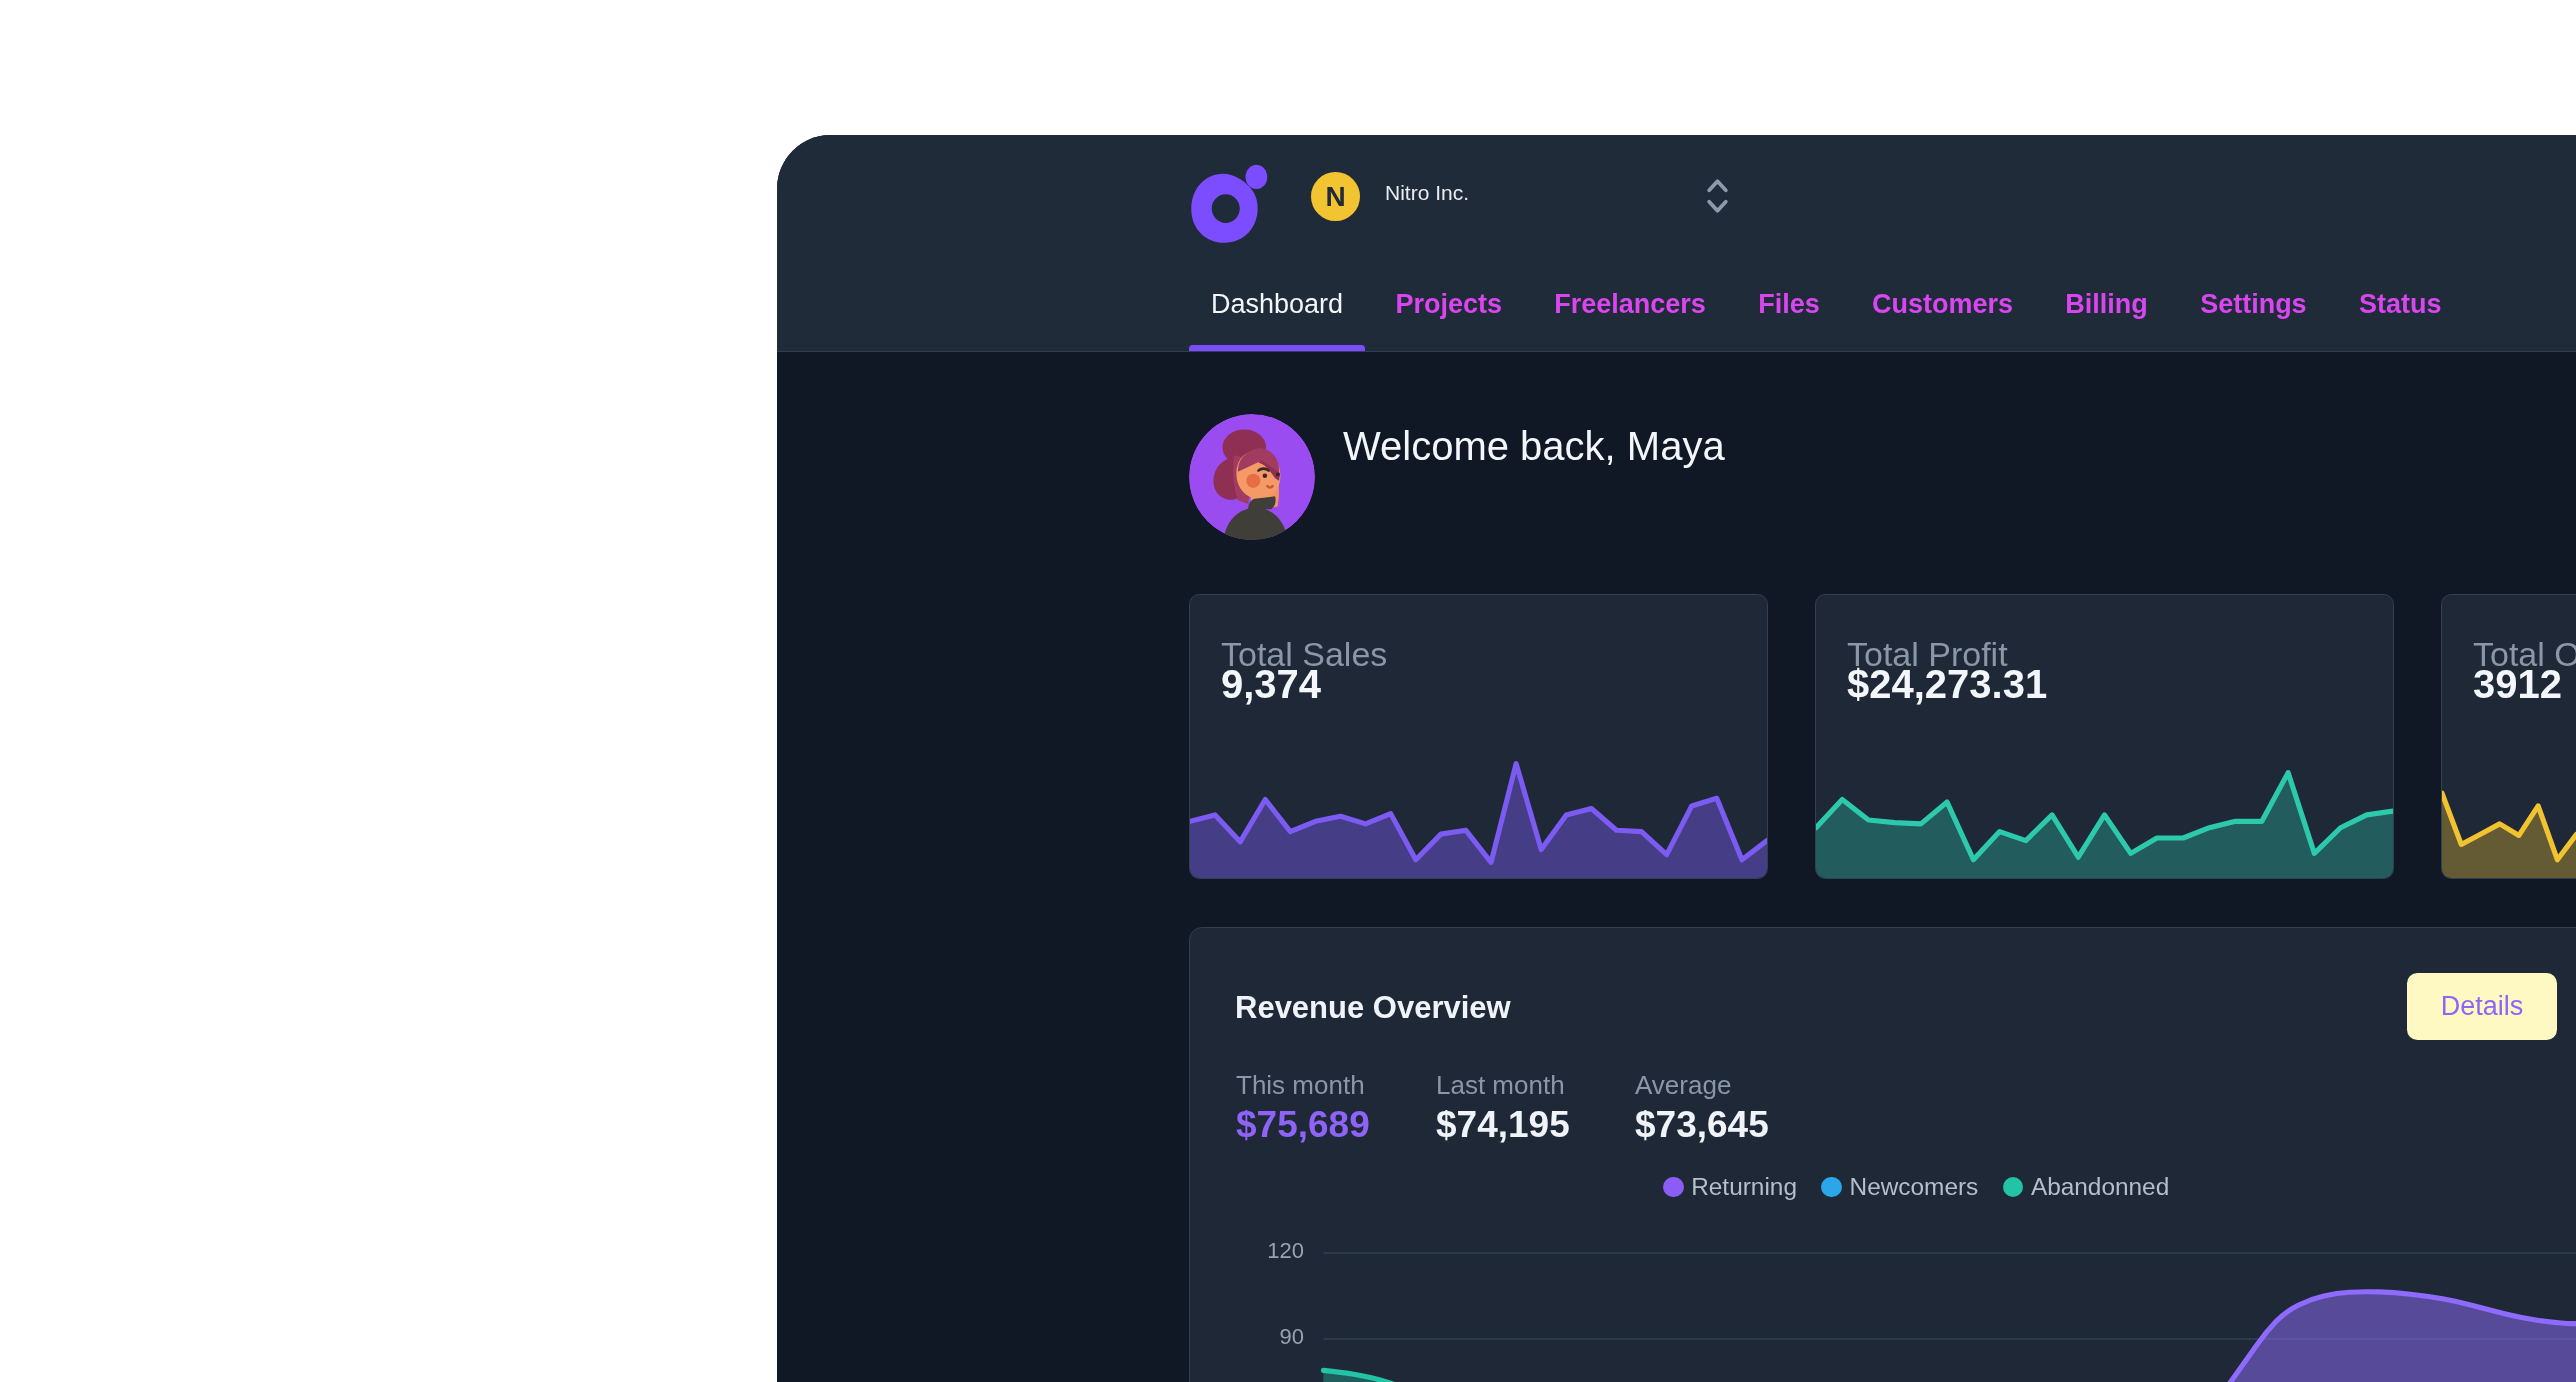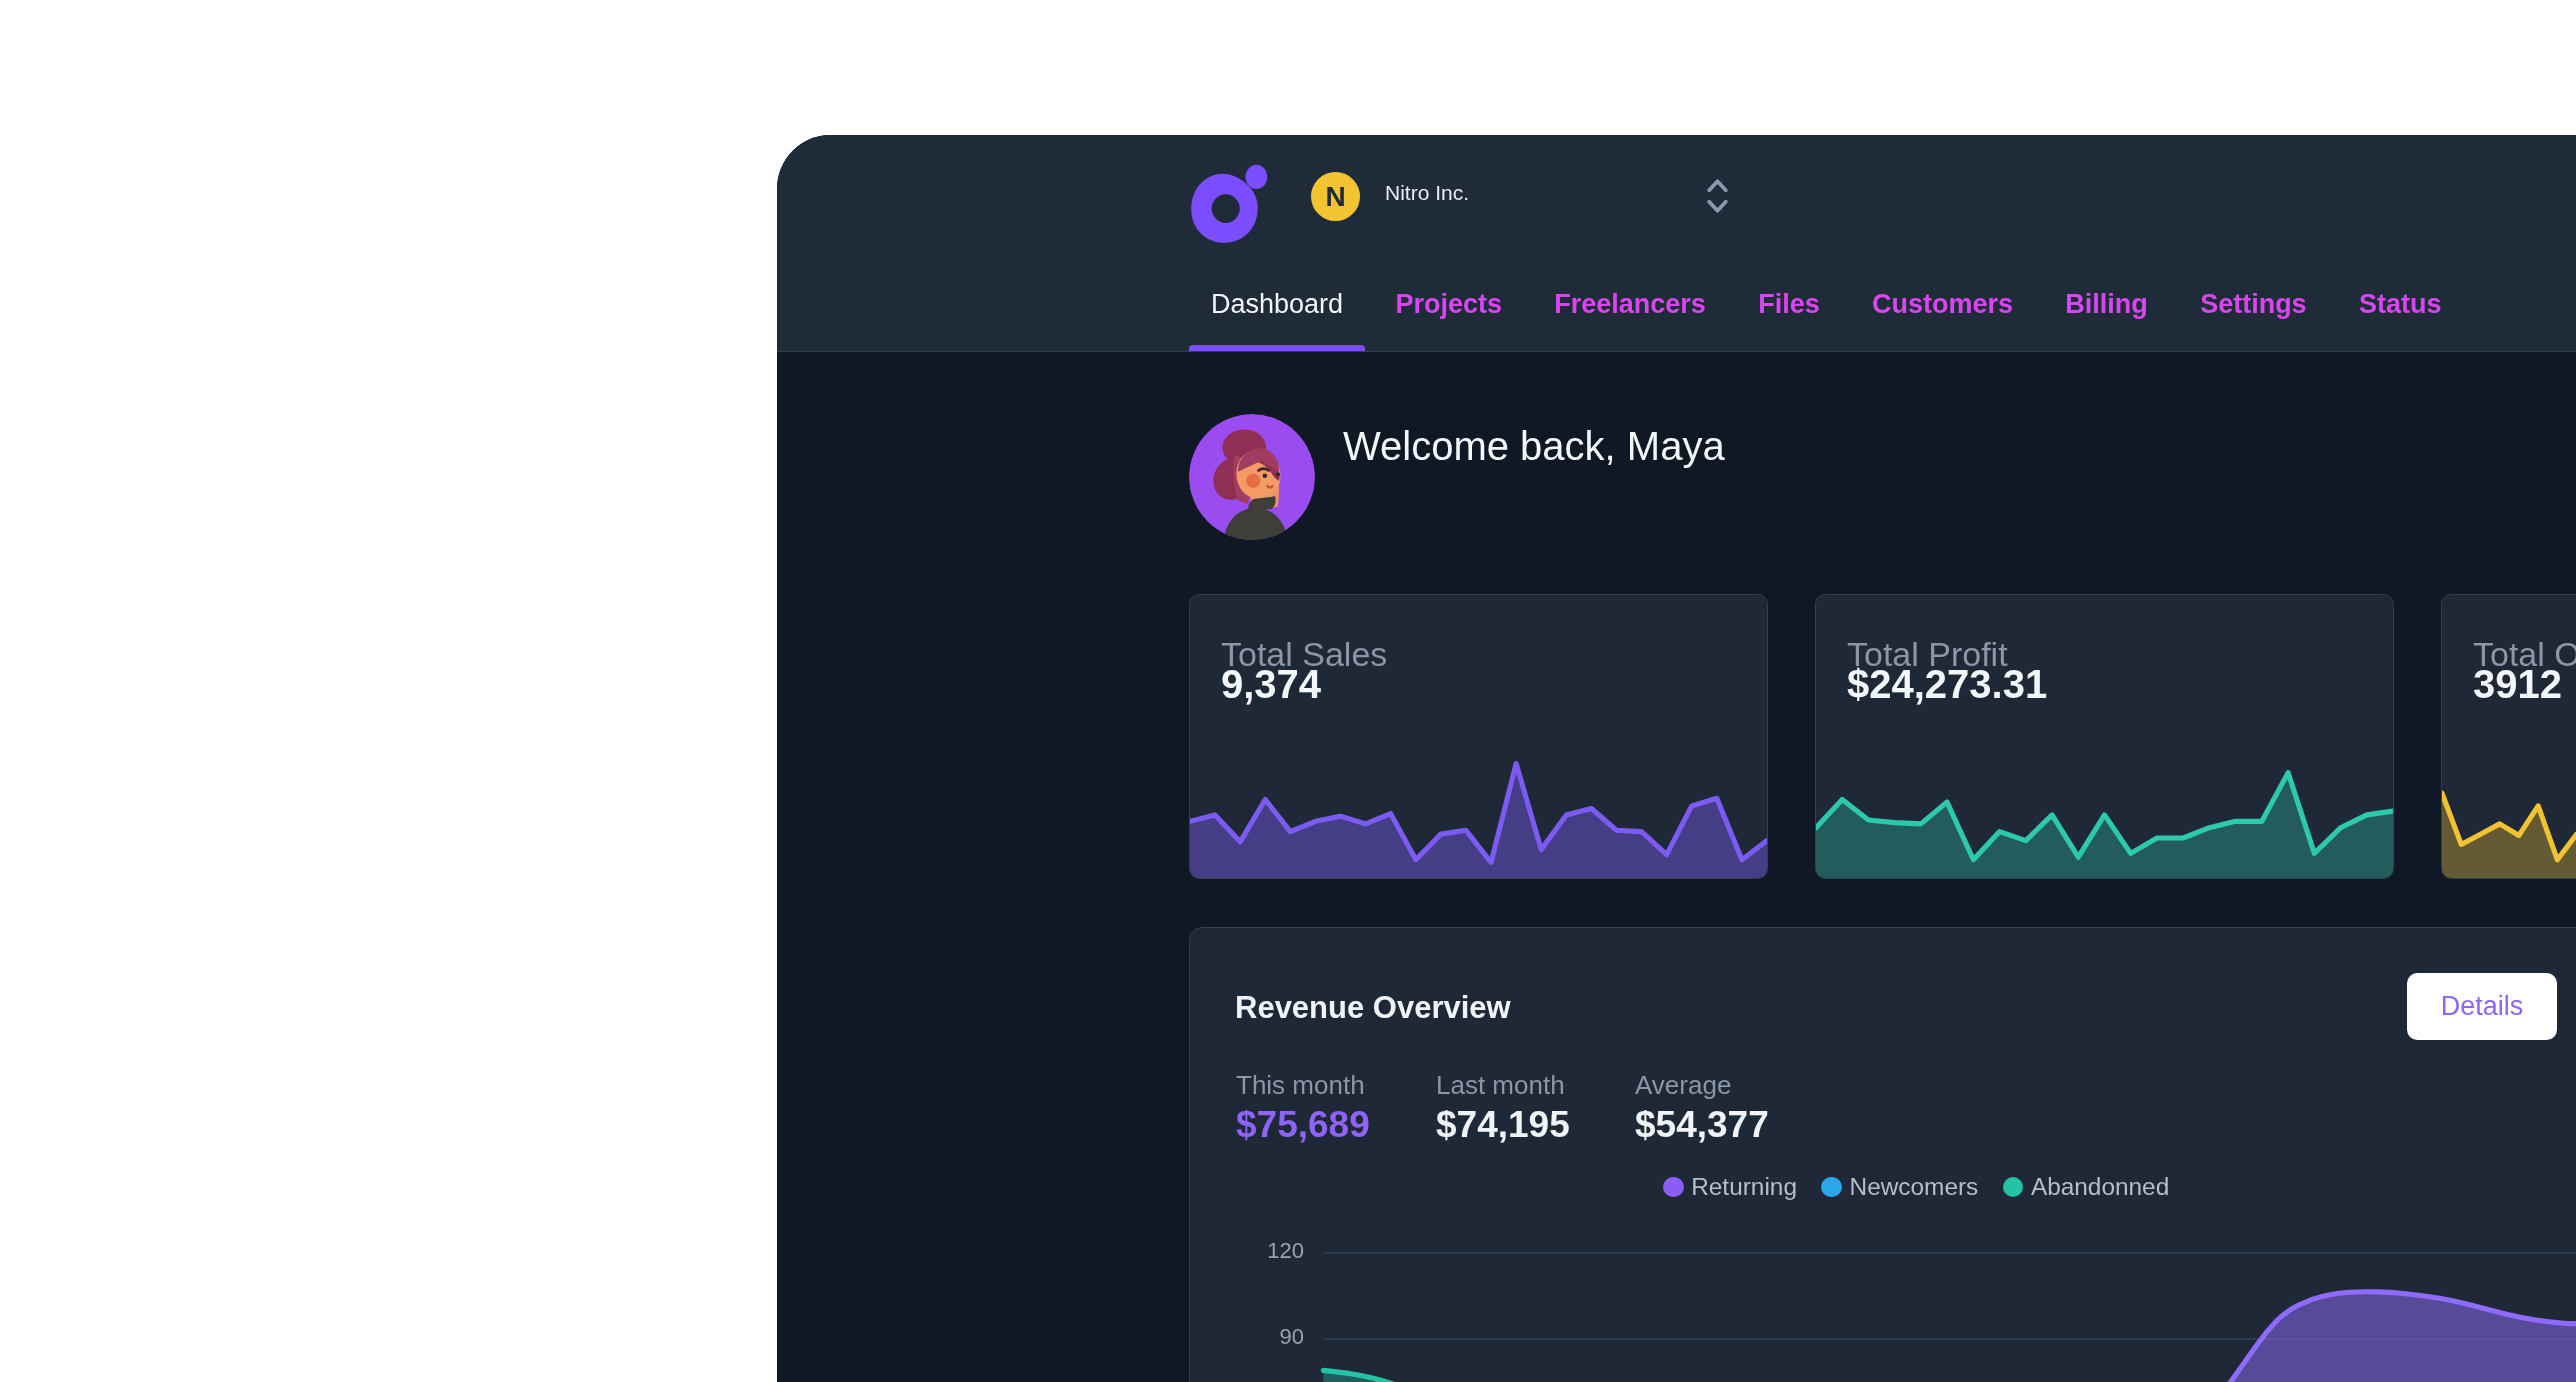--- a/index.html
+++ b/index.html
@@ -34,21 +34,21 @@
   
   .card{position:absolute;top:242px;width:577px;height:283px;background:#1e2836;
         border:1.3px solid #32404f;border-radius:10.3px;overflow:hidden;}
   .card-label{position:absolute;left:31px;top:40px;font-size:34px;color:#8b96a7;}
   .card-value{position:absolute;left:31px;top:67px;font-size:40px;font-weight:700;color:#f3f6fa;}
   .spark{position:absolute;left:0;bottom:0;}
   
   .panel{position:absolute;left:412px;top:575px;width:1416px;height:500px;background:#1e2836;
          border:1.3px solid #32404f;border-radius:13px;overflow:hidden;}
   .panel-title{position:absolute;left:45px;top:62px;font-size:31px;font-weight:700;color:#f0f4f9;}
-  .details-btn{position:absolute;left:1217px;top:45px;width:150px;height:67px;background:#ffffff;
+  .details-btn{position:absolute;left:1217px;top:45px;width:150px;height:67px;background:#fef9c3;
                border:none;border-radius:10.3px;font-size:27px;font-weight:500;cursor:pointer;
                font-family:inherit;}
   .stat-col{position:absolute;top:0;}
   .stat-label{position:absolute;top:142px;font-size:26px;color:#8b96a7;white-space:nowrap;}
   .stat-value{position:absolute;top:176px;font-size:37px;font-weight:700;color:#f0f3f8;white-space:nowrap;}
   .legend{position:absolute;left:473px;top:245px;display:flex;align-items:center;gap:24.4px;}
   .legend-item{display:flex;align-items:center;}
   .legend-dot{width:20.5px;height:20.5px;border-radius:50%;margin-right:7.7px;}
   .legend-label{font-size:24.4px;color:#b5bfcb;}
   .ytick{position:absolute;left:0;width:114px;text-align:right;font-size:22px;color:#98a3b1;}
@@ -163,21 +163,21 @@
         <div class="stat-col" style="left:46px">
           <div class="stat-label">This month</div>
           <div class="stat-value" style="color: rgb(141, 99, 248);">$75,689</div>
         </div>
         <div class="stat-col" style="left:246px">
           <div class="stat-label">Last month</div>
           <div class="stat-value">$74,195</div>
         </div>
         <div class="stat-col" style="left:445px">
           <div class="stat-label">Average</div>
-          <div class="stat-value">$54,377</div>
+          <div class="stat-value">$73,645</div>
         </div>
 
         <div class="legend">
           <div class="legend-item">
             <span class="legend-dot" style="background: rgb(139, 92, 246);"></span>
             <span class="legend-label">Returning</span>
           </div>
           <div class="legend-item">
             <span class="legend-dot" style="background: rgb(42, 166, 233);"></span>
             <span class="legend-label">Newcomers</span>

